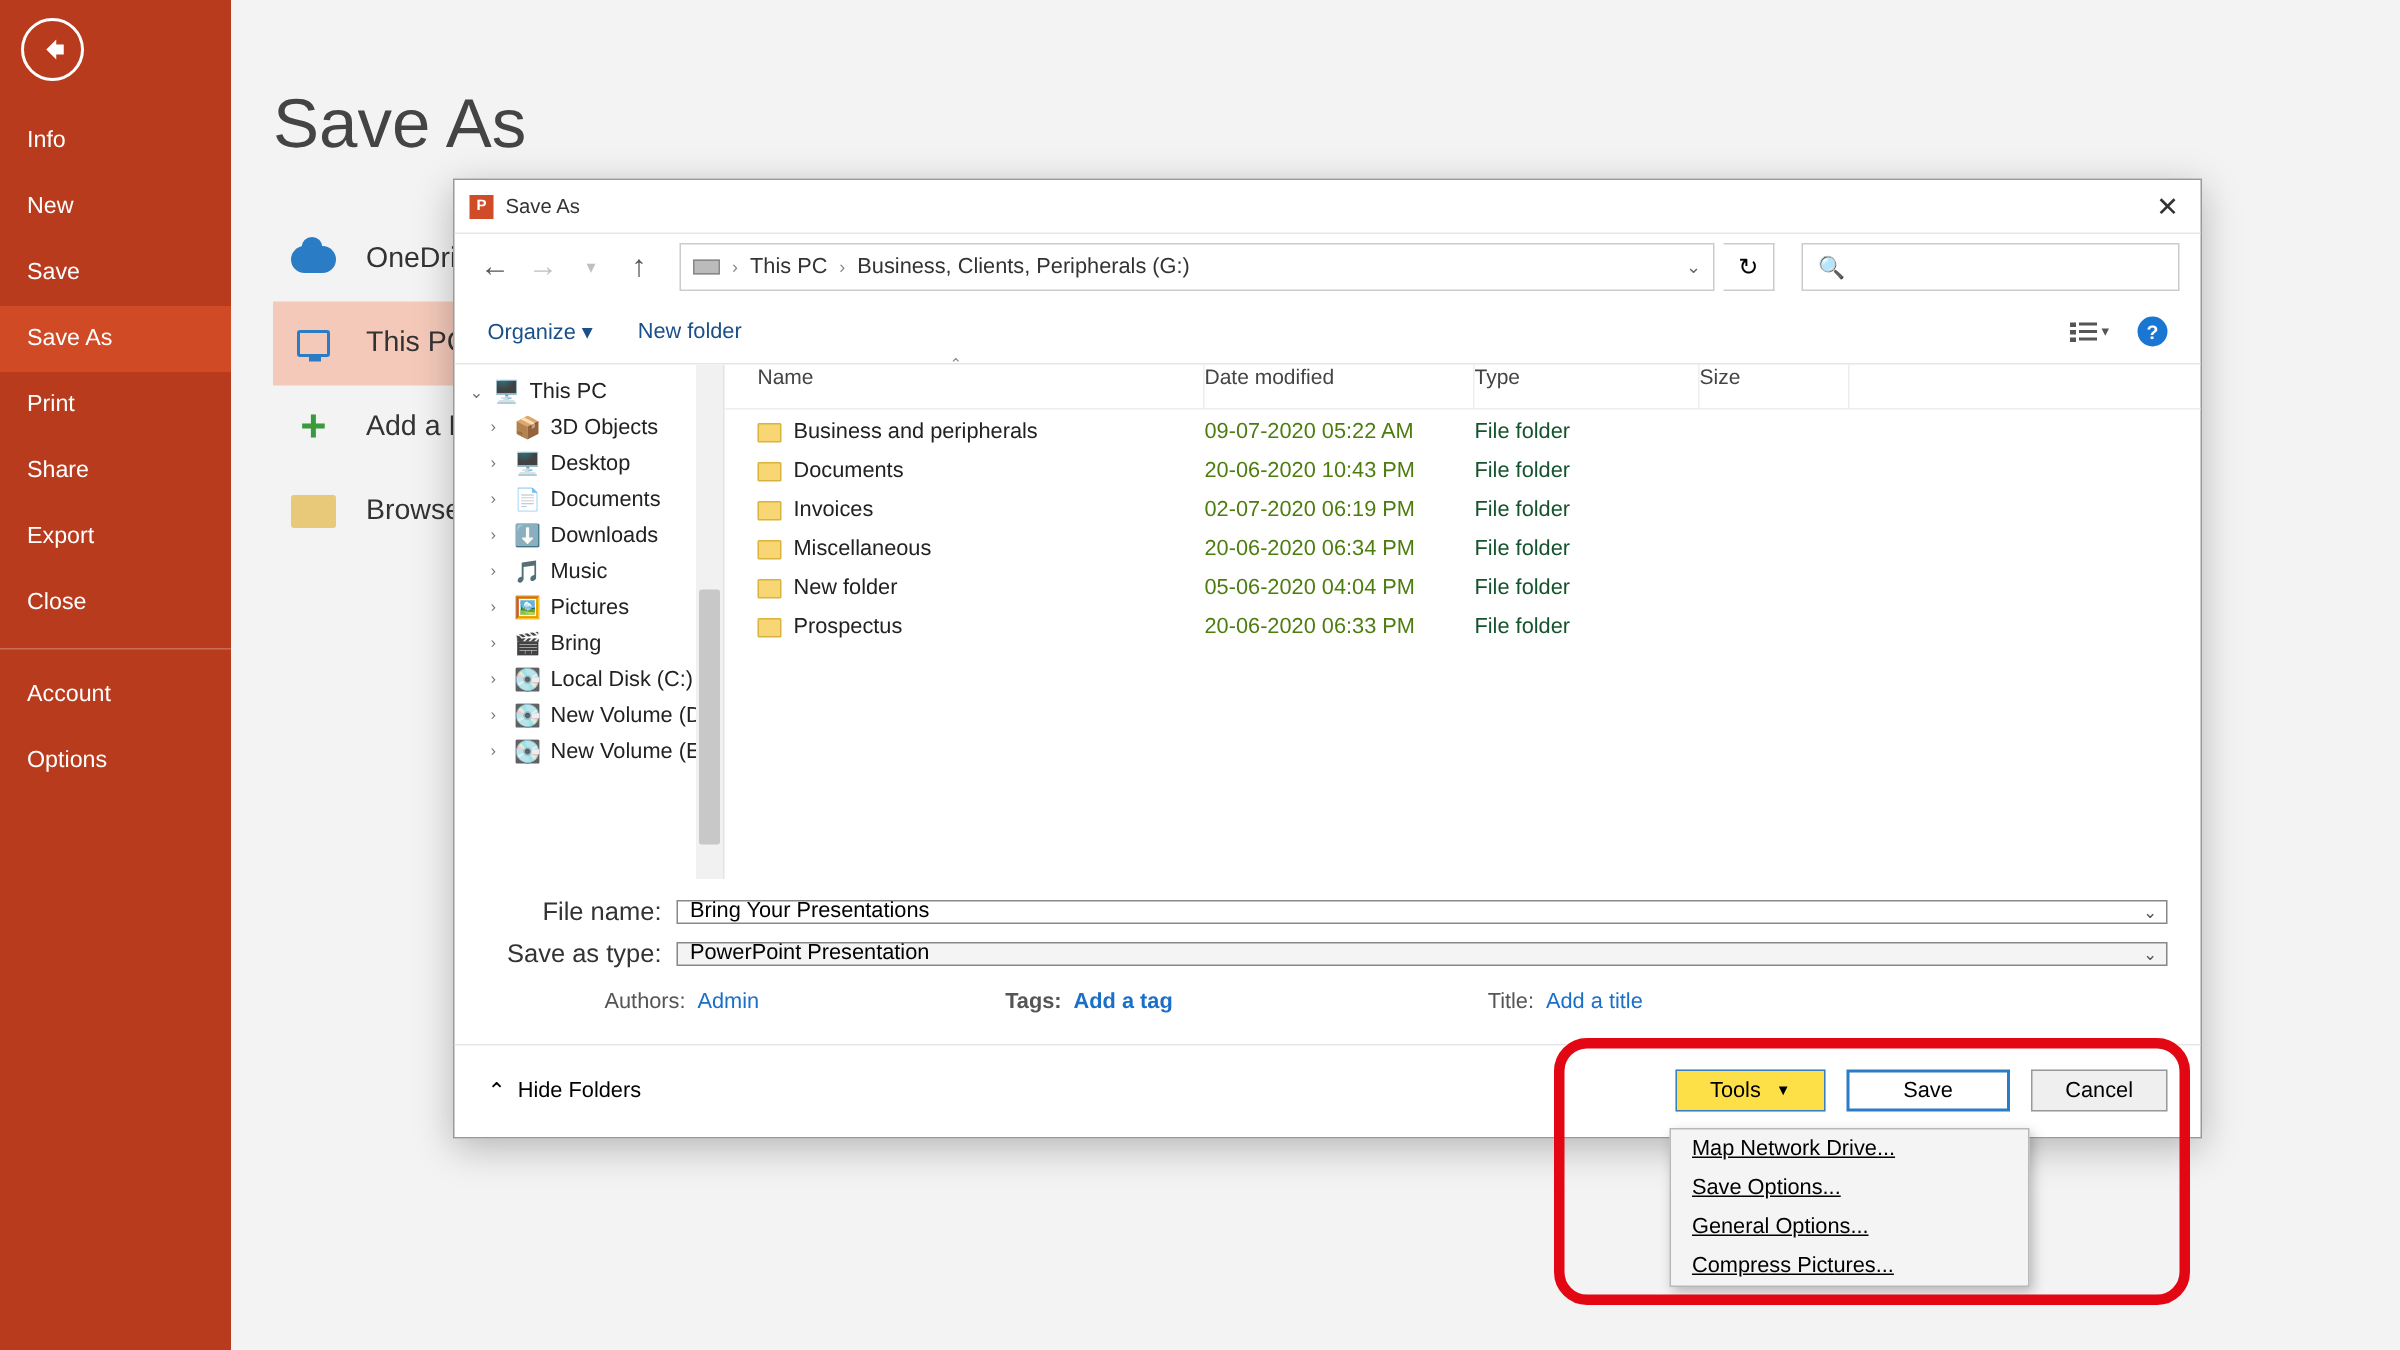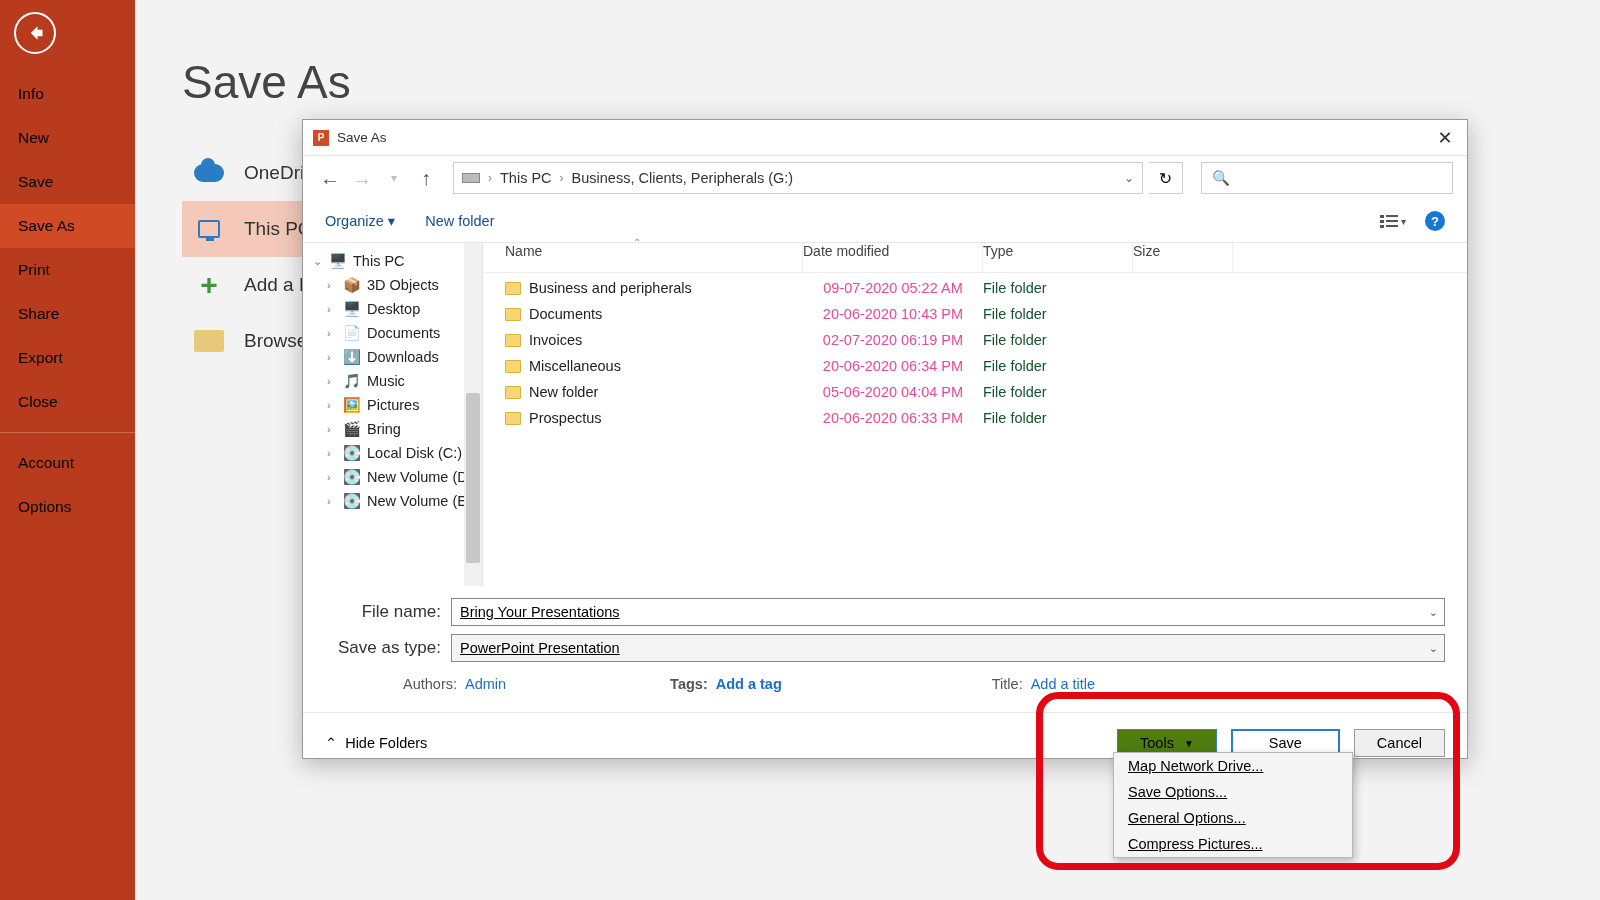--- a/index.html
+++ b/index.html
@@ -1,18 +1,18 @@
 <!DOCTYPE html>
 <html><head>
 <meta charset="utf-8">
 <style>
 * { box-sizing: border-box; margin: 0; padding: 0; font-family: "Segoe UI", sans-serif; }
 body { width: 1600px; height: 900px; background: #f3f3f3; overflow: hidden; position: relative; }
 
-.sidebar { position: absolute; left: 0; top: 0; width: 135px; height: 100%; background: #b83b1d; color: #000000; }
+.sidebar { position: absolute; left: 0; top: 0; width: 154px; height: 100%; background: #b83b1d; color: #ffffff; }
 .back-btn { width: 42px; height: 42px; border: 2px solid #fff; border-radius: 50%; margin: 12px 0 18px 14px; display: flex; align-items: center; justify-content: center; cursor: pointer; }
 .back-btn svg { width: 20px; height: 20px; fill: #fff; }
 .side-item { padding: 13px 18px; font-size: 15.5px; cursor: pointer; }
 .side-item.active { background: #d04a26; }
 .side-divider { height: 1px; background: rgba(255,255,255,0.25); margin: 8px 0; }
 
 .page-title { position: absolute; left: 182px; top: 55px; font-size: 46px; font-weight: 300; color: #444; }
 
 .places { position: absolute; left: 182px; top: 145px; width: 320px; }
 .place { display: flex; align-items: center; gap: 18px; padding: 14px 10px; font-size: 19px; color: #333; cursor: pointer; }
@@ -51,39 +51,39 @@
 .cols { display:flex; height: 30px; align-items:center; font-size:14px; color:#444; border-bottom:1px solid #eee; }
 .col-name { width: 320px; padding-left: 22px; position:relative;}
 .col-name .sort { position:absolute; left:150px; top:-6px; font-size:10px; color:#888;}
 .col-date { width: 180px; }
 .col-type { width: 150px; }
 .col-size { width: 100px; }
 .col-resize { border-right:1px solid #eee; height:100%; }
 .files { padding-top: 2px; }
 .filerow { display:flex; align-items:center; height: 26px; font-size:14.5px; color:#222; cursor:pointer;}
 .filerow .c-name { width:320px; padding-left: 22px; display:flex; align-items:center; gap:8px; }
-.filerow .c-date { width:180px; color:#ec4899;text-align:center; }
+.filerow .c-date { width:180px; color:#4d7c0f; }
 .filerow .c-type { width:150px; color:#14532d; }
 .folder-icon { width:16px; height:13px; background:#f8d673; border:1px solid #d9b33d; border-radius:1px; }
 
 .bottom { padding: 12px 22px 10px 22px; }
 .field-row { display:flex; align-items:center; margin-bottom: 8px; }
 .field-label { width: 126px; text-align:right; padding-right: 10px; font-size:17px; color:#333;}
-.field-input { flex:1; height: 28px; border:1px solid #888; padding: 0 8px; font-size:14.5px; display:flex; align-items:center; background:#fff; position:relative;text-decoration:underline;}
+.field-input { flex:1; height: 16px; border:1px solid #888; padding: 0 8px; font-size:14.5px; display:flex; align-items:flex-end; background:#fff; position:relative;}
 .field-input.type { background:#f4f4f4; }
 .field-drop { position:absolute; right:6px; color:#555; font-size:11px;}
 .meta-row { display:flex; gap: 60px; padding: 6px 0 0 78px; font-size:14.5px; }
 .meta-label { color:#555; margin-right: 8px;}
 .meta-link { color:#1a6fc9; cursor:pointer;}
 
 .footer { display:flex; align-items:center; padding: 16px 22px 10px 22px; border-top: 1px solid #e6e6e6; margin-top: 10px;}
 .hide-folders { display:flex; align-items:center; gap:8px; font-size:14.5px; cursor:pointer;}
 .footer-right { margin-left:auto; display:flex; align-items:center; gap: 14px; }
 .btn { height: 28px; padding: 0 22px; border:1px solid #999; background:#efefef; font-size:14.5px; cursor:pointer; display:flex; align-items:center; }
-.btn.tools { background:#4d7c0f; border-color:#3b7fbf; gap:10px;}
+.btn.tools { background:#fde047; border-color:#3b7fbf; gap:10px;}
 .btn.save { border:2px solid #2a7dc4; padding:0 36px; background:#fff;}
 
 .highlight-box { position:absolute; left: 1036px; top: 692px; width: 424px; height: 178px; border: 7px solid #e30613; border-radius: 22px; pointer-events:none; z-index: 60;}
 .tools-menu { position:absolute; left: 1113px; top: 752px; width: 240px; background:#f4f4f4; border:1px solid #b8b8b8; box-shadow: 2px 3px 8px rgba(0,0,0,0.25); z-index: 55; text-decoration: underline;}
 .tools-item { padding: 5px 14px; font-size:14.5px; cursor:pointer;}
 
 .icon-monitor { width:22px; height:18px; border:2px solid #2a7dc4; border-radius:2px; position:relative;}
 .icon-monitor::after{content:""; position:absolute; bottom:-5px; left:6px; width:8px; height:3px; background:#2a7dc4;}
 .cloud { width:30px; height:18px; background:#2a7dc4; border-radius:10px; position:relative;}
 .cloud::before{content:""; position:absolute; top:-6px; left:7px; width:14px; height:14px; background:#2a7dc4; border-radius:50%;}

